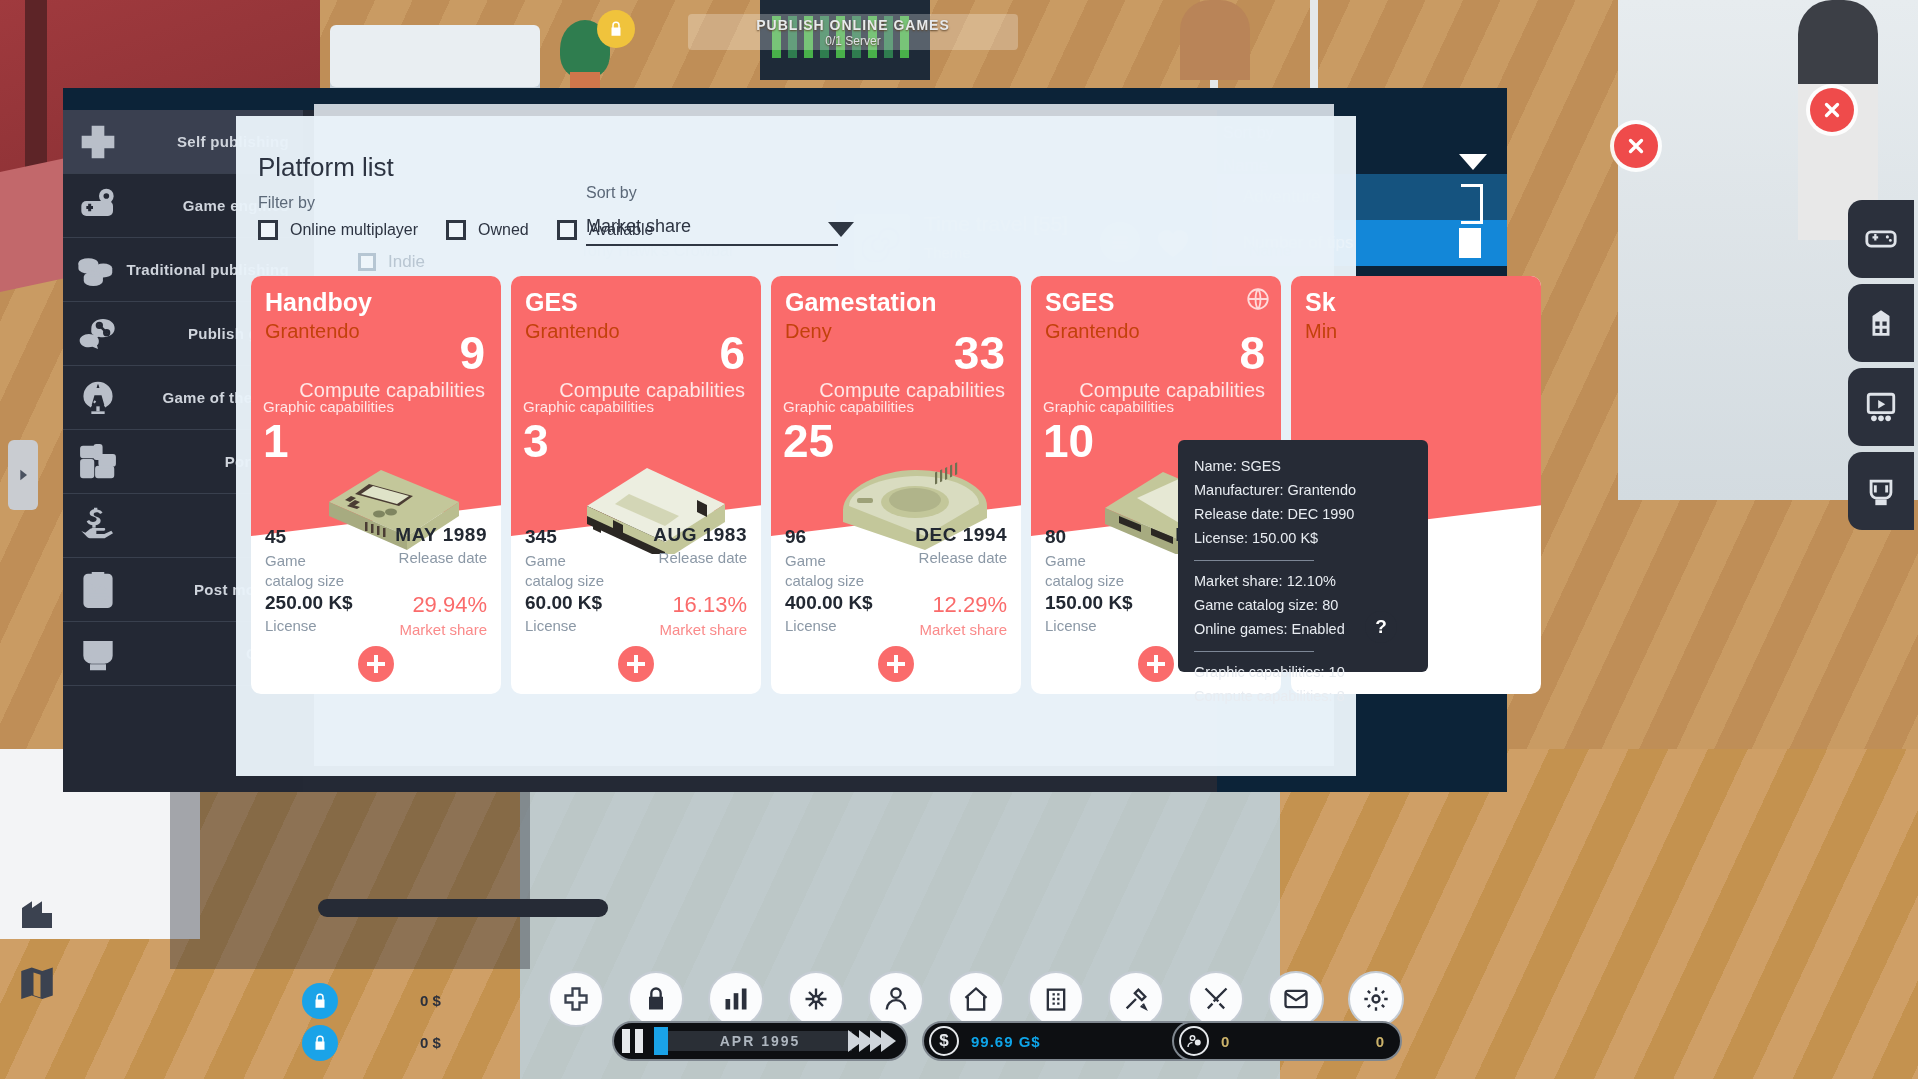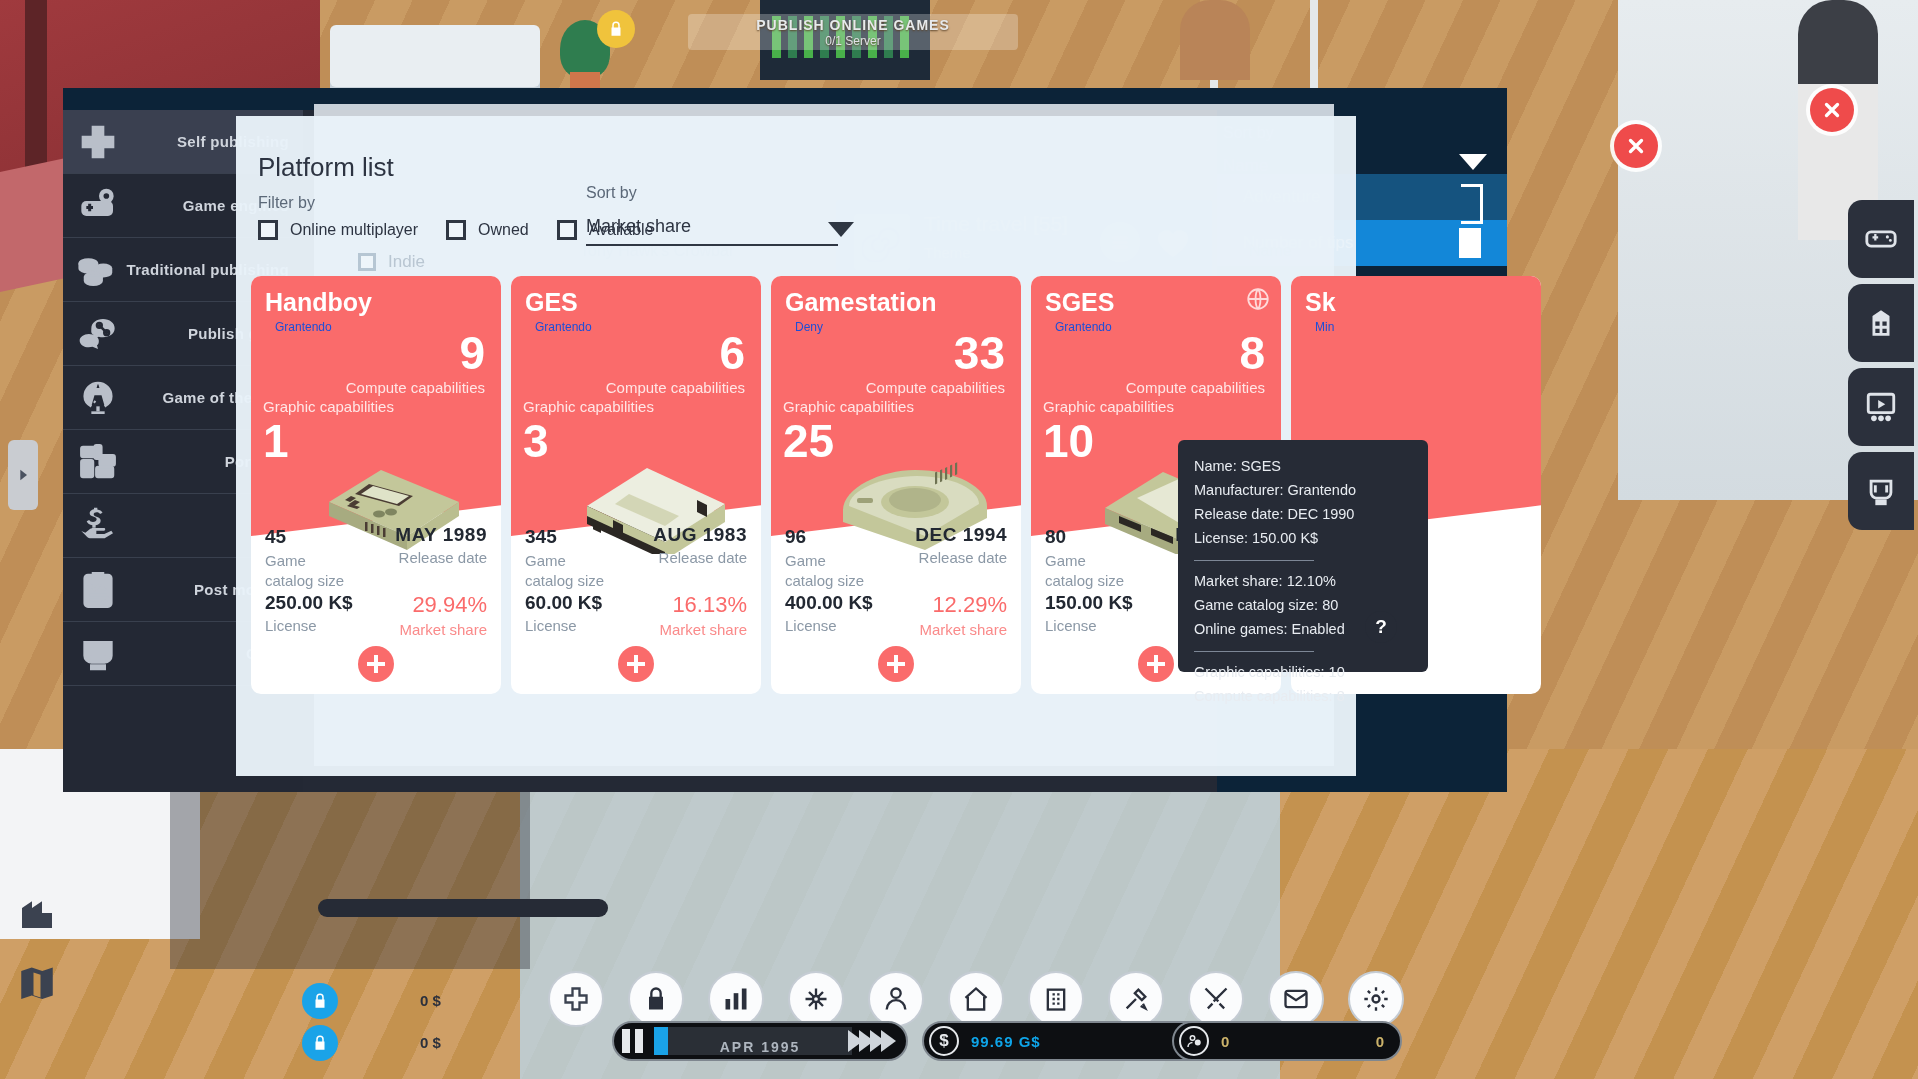--- a/index.html
+++ b/index.html
@@ -138,23 +138,23 @@
      border-left:13px solid transparent;border-right:13px solid transparent;border-top:15px solid #2f3743;}
 
   
   .cards { position:absolute; left:15px; top:160px; display:flex; gap:10px; }
   .card { width:250px; height:418px; background:#fff; border-radius:10px; position:relative;
      overflow:hidden; flex:0 0 auto; }
   .card .top { position:absolute; left:0; top:0; width:100%; height:278px; background:#fa6b6b; }
   .card .top:after { content:""; position:absolute; left:0; bottom:-42px; width:100%; height:60px;
      background:#fff; transform: skewY(-7deg); transform-origin: left bottom; }
   .card .pname { position:absolute; left:14px; top:12px; font-size:25px; font-weight:bold; color:#fff; }
-  .card .pmanu { position:absolute; left:24px; top:44px; font-size:12px; color:#1d4ed8; }
+  .card .pmanu { position:absolute; left:14px; top:44px; font-size:20px; color:#c2410c; }
   .card .compnum { position:absolute; right:16px; top:54px; font-size:46px; font-weight:bold; color:#fff; line-height:1;}
-  .card .complbl { position:absolute; right:16px; top:103px; font-size:15px; color:#ffe6e6; }
+  .card .complbl { position:absolute; right:16px; top:103px; font-size:20px; color:#ffe6e6; }
   .card .graphlbl { position:absolute; left:12px; top:122px; font-size:15px; color:#ffe6e6; }
   .card .graphnum { position:absolute; left:12px; top:142px; font-size:46px; font-weight:bold; color:#fff; line-height:1;}
   .card .console { position:absolute; left:58px; top:168px; width:170px; height:110px; }
   .card .b-cat { position:absolute; left:14px; top:250px; }
   .card .b-cat .v { font-size:19px; font-weight:bold; color:#222832; }
   .card .b-cat .k { font-size:15px; color:#8b98a6; max-width:88px; line-height:20px; margin-top:3px;}
   .card .b-date { position:absolute; right:14px; top:248px; text-align:right; }
   .card .b-date .v { font-size:19px; font-weight:bold; color:#222832; letter-spacing:.5px;}
   .card .b-date .k { font-size:15px; color:#8b98a6; margin-top:3px;}
   .card .b-lic { position:absolute; left:14px; top:316px; }
@@ -184,21 +184,21 @@
   .tb-circ { width:56px; height:56px; border-radius:50%; background:#fbfcfd;
      border:2px solid #c5ccd4; display:flex; align-items:center; justify-content:center; }
   .tb-circ svg { width:28px; height:28px; }
   .pillbar { position:absolute; bottom:18px; height:40px; border-radius:20px; background:#0d0f12;
      border:2px solid #7f878f; display:flex; align-items:center; }
   .pill-time { left:612px; width:296px; }
   .pill-money { left:922px; width:314px; }
   .pill-people { left:1172px; width:230px; }
   .pausebtn{margin-left:8px;width:26px;height:24px;display:flex;gap:5px;}
   .pausebtn i{display:block;width:8px;height:24px;background:#e6e9ec;}
-  .timefield{margin-left:6px;flex:1;height:28px;background:#2a2f36;display:flex;align-items:flex-end;}
+  .timefield{margin-left:6px;flex:1;height:20px;background:#2a2f36;display:flex;align-items:center;}
   .timefield .bluebar{width:14px;height:28px;background:#1aa3e8;}
   .timefield .txt{flex:1;text-align:center;color:#aeb6bf;font-size:14px;font-weight:bold;letter-spacing:2px;}
   .ffwd{display:flex;margin-right:10px;}
   .ffwd i{display:block;width:0;height:0;border-top:11px solid transparent;border-bottom:11px solid transparent;border-left:15px solid #cfd5db;margin-left:-4px;}
   .coin{width:30px;height:30px;border-radius:50%;border:2px solid #e6e9ec;margin-left:5px;
      display:flex;align-items:center;justify-content:center;color:#e6e9ec;font-size:17px;font-weight:bold;}
   .money1{margin-left:12px;color:#0ea5e9;font-size:15px;font-weight:bold;letter-spacing:1px;}
   .money2{margin-left:auto;margin-right:16px;color:#7ee07e;font-size:15px;font-weight:bold;}
   .pic{width:30px;height:30px;border-radius:50%;border:2px solid #e6e9ec;margin-left:5px;
      display:flex;align-items:center;justify-content:center;}

